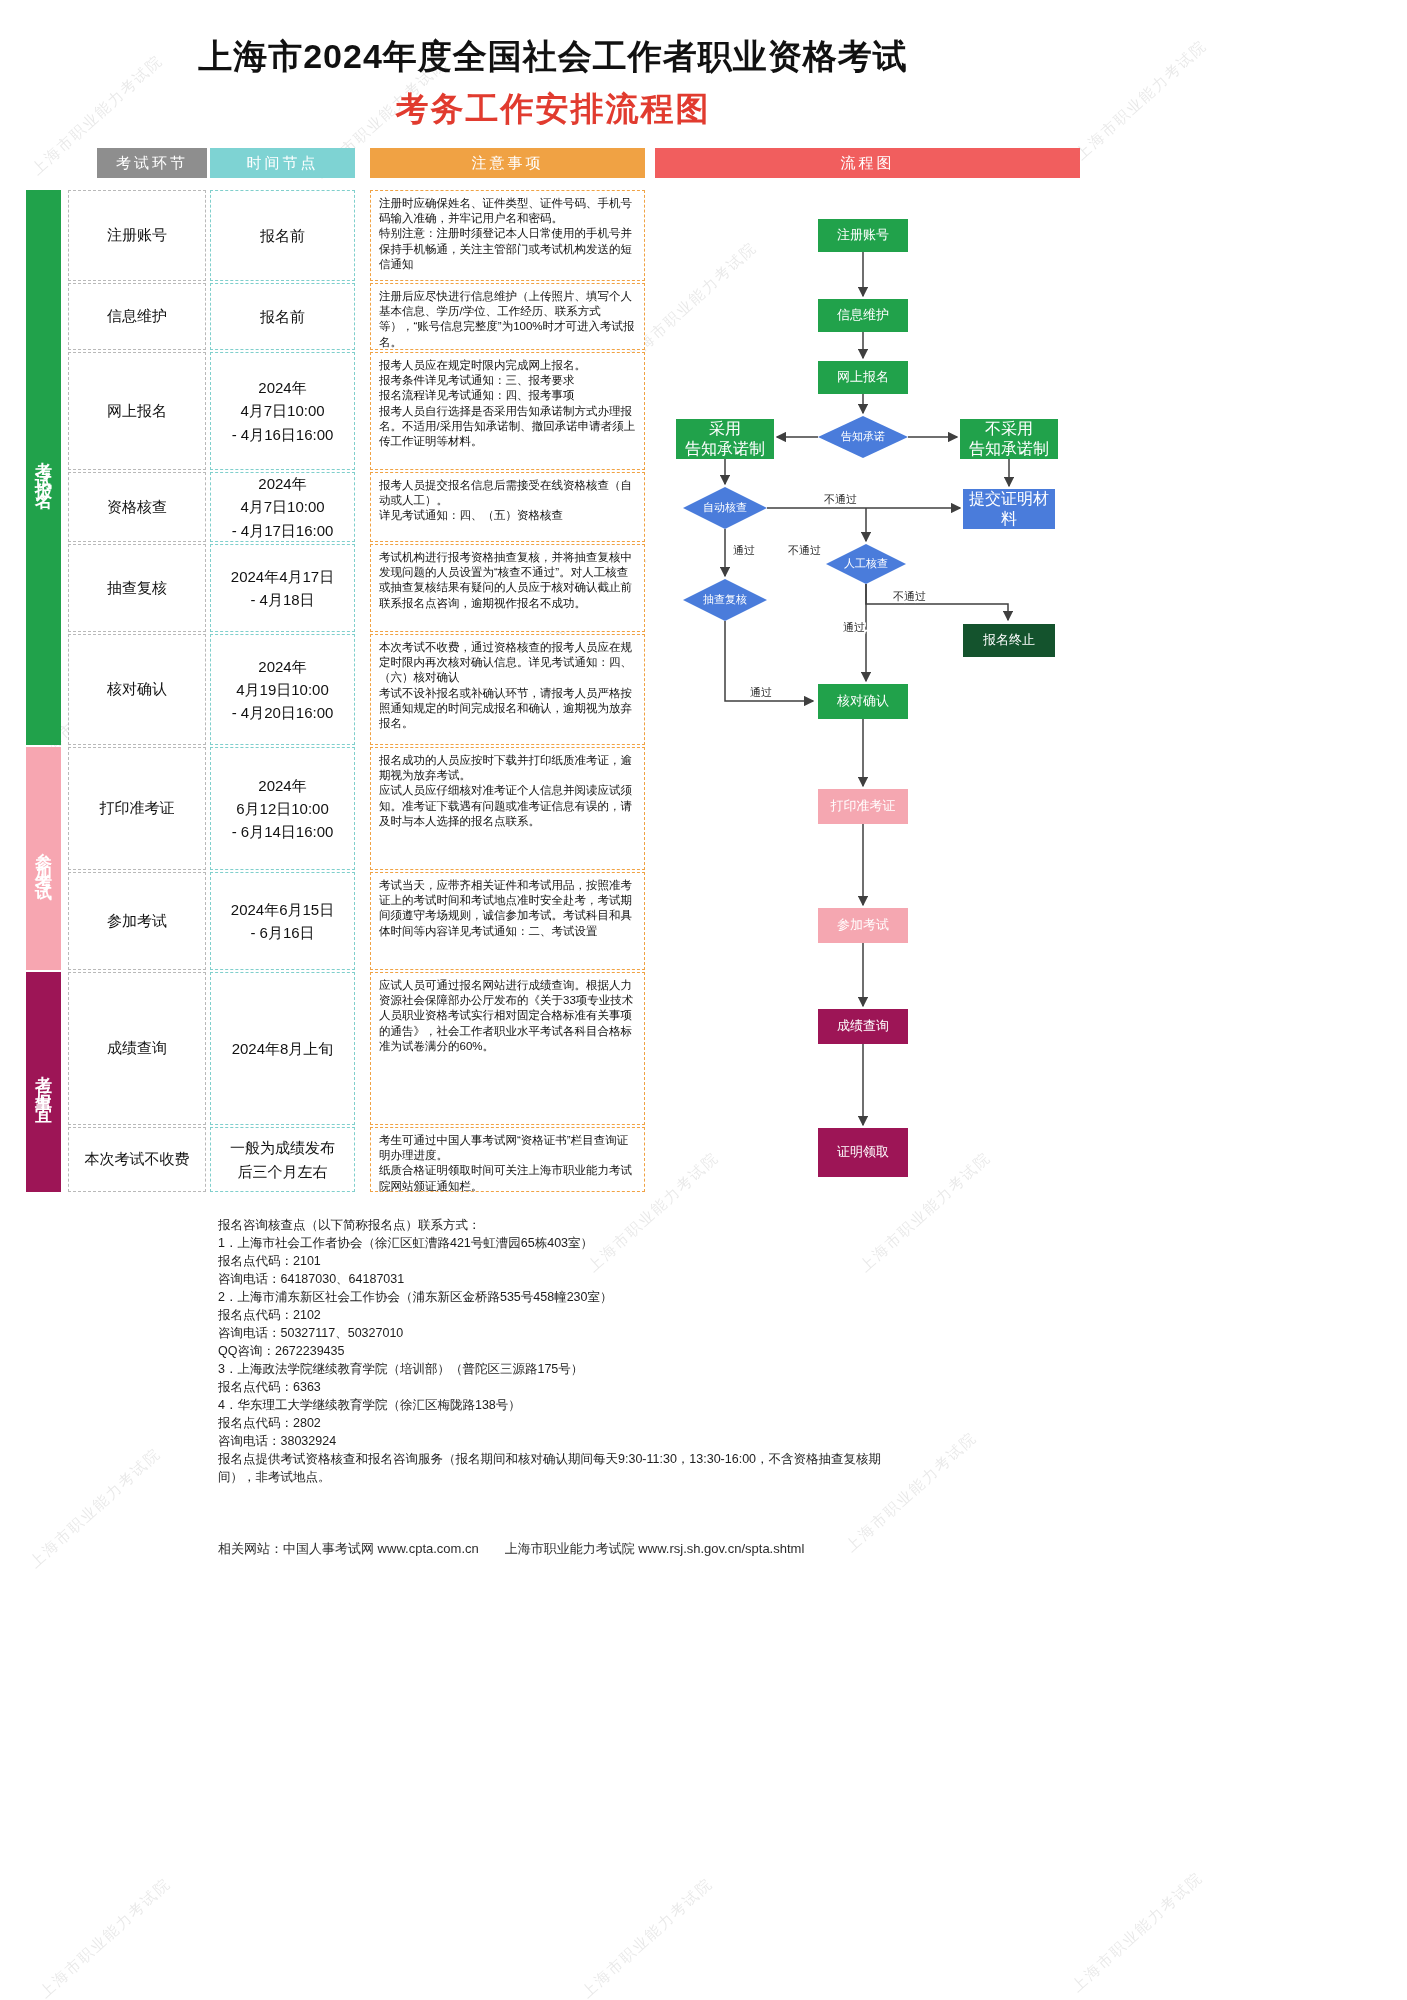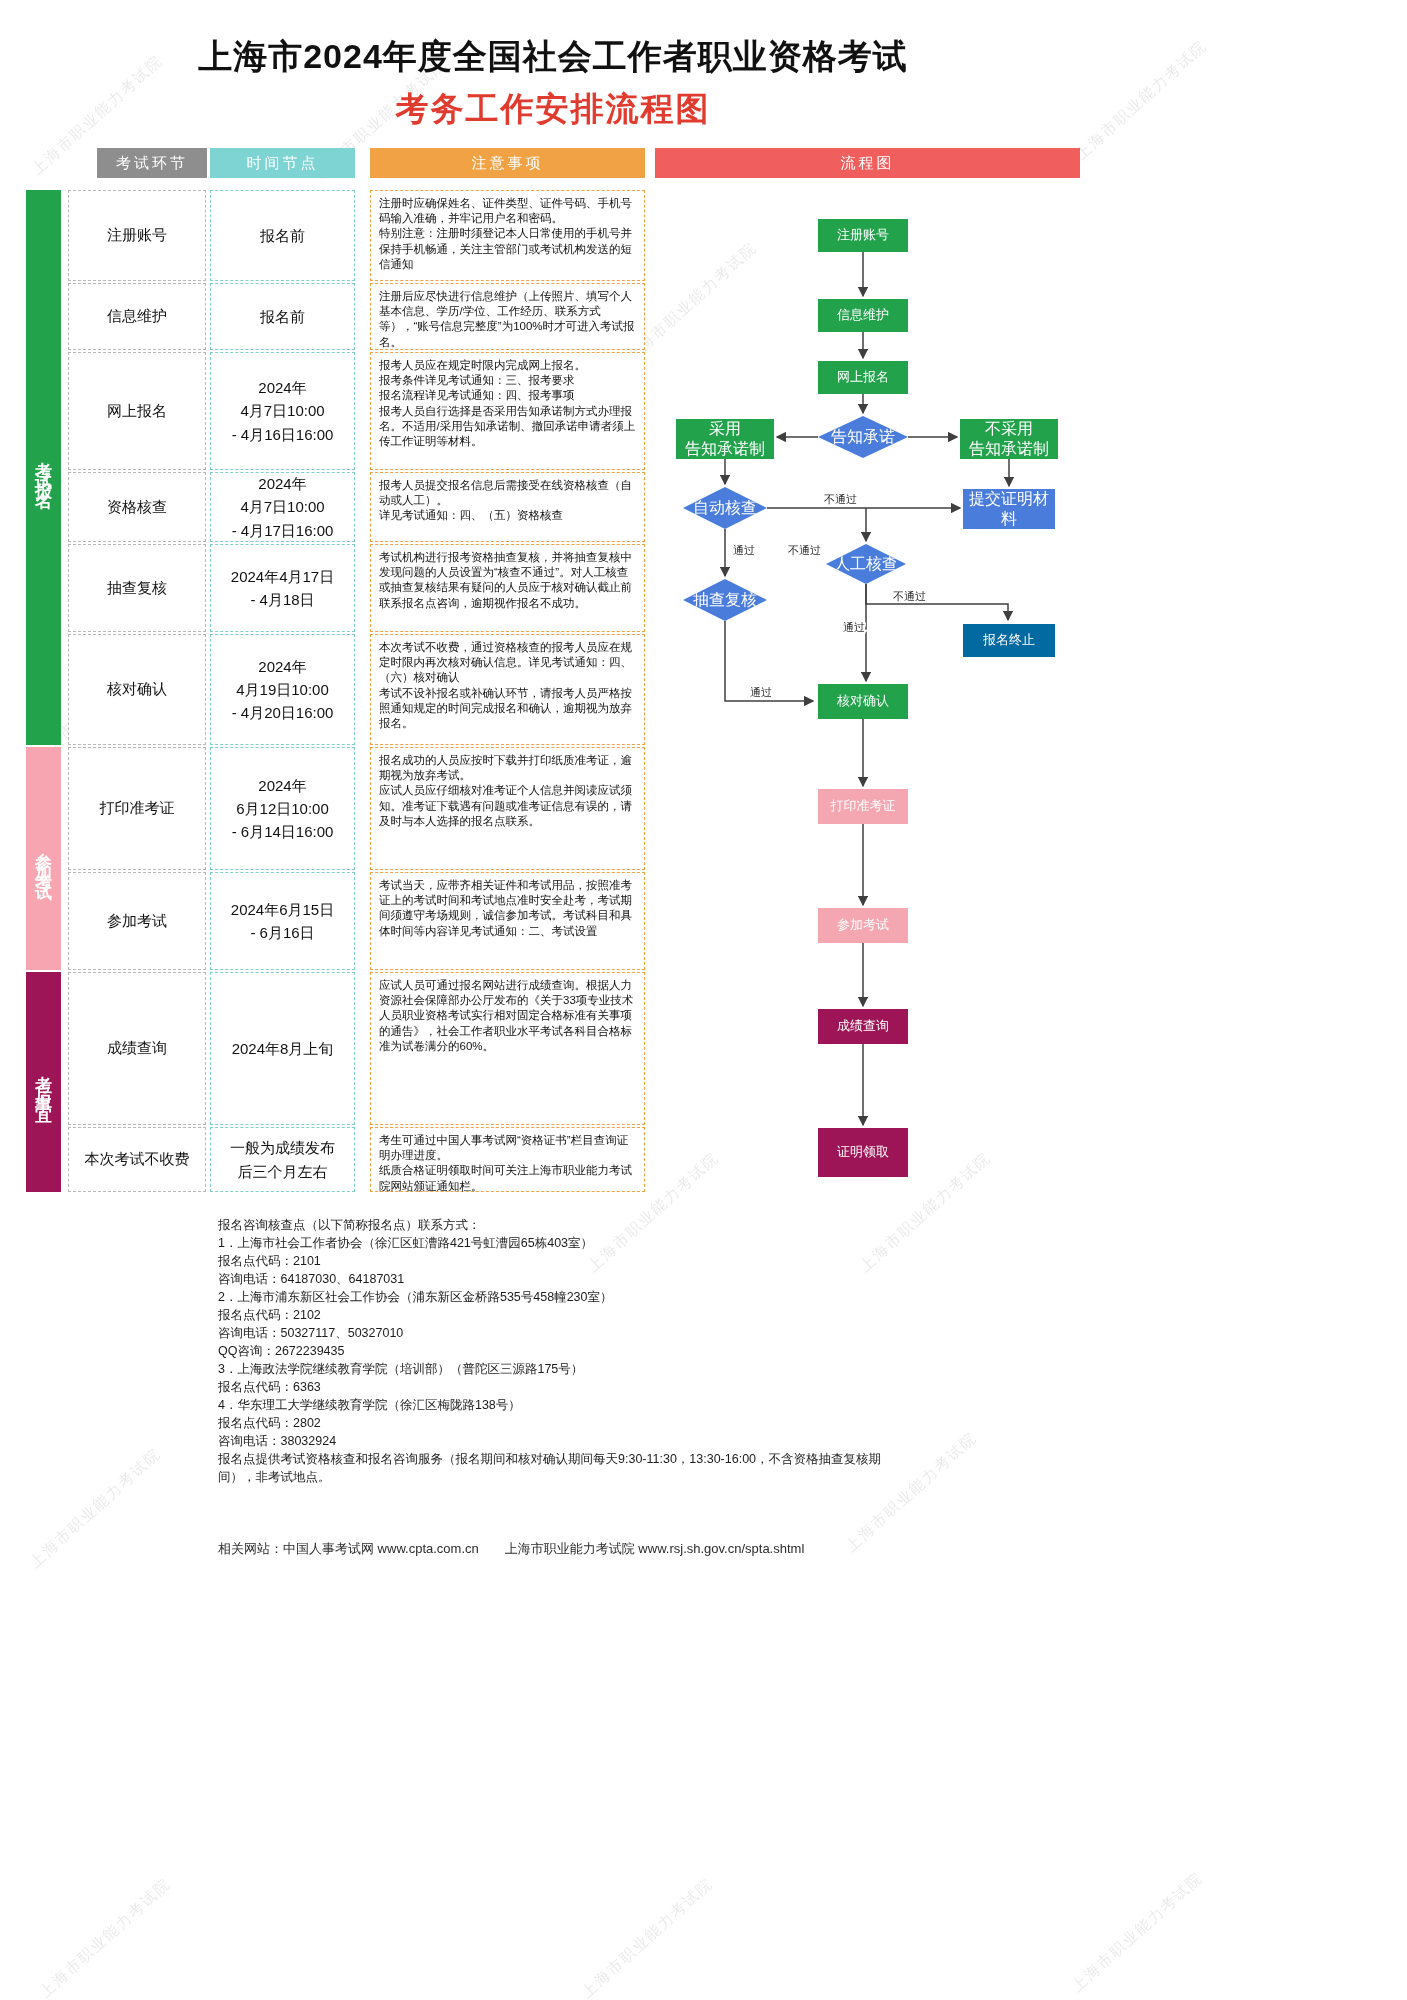--- a/index.html
+++ b/index.html
@@ -54,22 +54,22 @@
   .fnode {
     position: absolute; z-index: 3;
     display: flex; align-items: center; justify-content: center;
     color: #fff; font-size: 13px; text-align: center;
   }
   .fnode span { white-space: pre-line; line-height: 1.25; }
   .f-green   { background: #21A24B; }
   .f-blue    { background: #4A7CDB; }
   .f-pink    { background: #F5A7B1; }
   .f-magenta { background: #9D1556; }
-  .f-black   { background: #0369a1; }
-  .diamond { clip-path: polygon(50% 0, 100% 50%, 50% 100%, 0 50%); font-size: 16px; }
+  .f-black   { background: #14532d; }
+  .diamond { clip-path: polygon(50% 0, 100% 50%, 50% 100%, 0 50%); font-size: 11px; }
   .small { font-size: 16px; }
   
   svg.edges { position: absolute; left: 0; top: 0; z-index: 1; }
   svg.edges text { font-family: "Liberation Sans", "DejaVu Sans", sans-serif; }
   .elbl { font-size: 11px; fill: #2e2e2e; stroke: #fff; stroke-width: 3px; paint-order: stroke; }
   
   .contact { position: absolute; left: 218px; top: 1216px; width: 680px; z-index: 2; }
   .cline { font-size: 12.5px; line-height: 18px; color: #1c1c1c; }
   .footer { position: absolute; left: 218px; top: 1540px; width: 900px; z-index: 2;
     font-size: 13px; color: #2b2b2b; }

